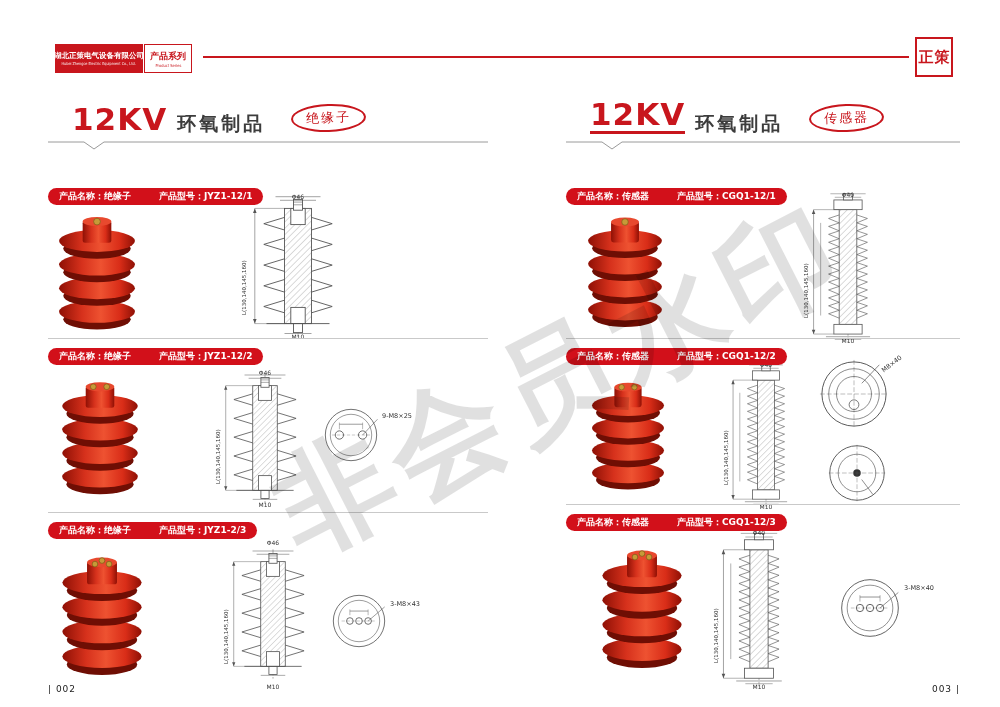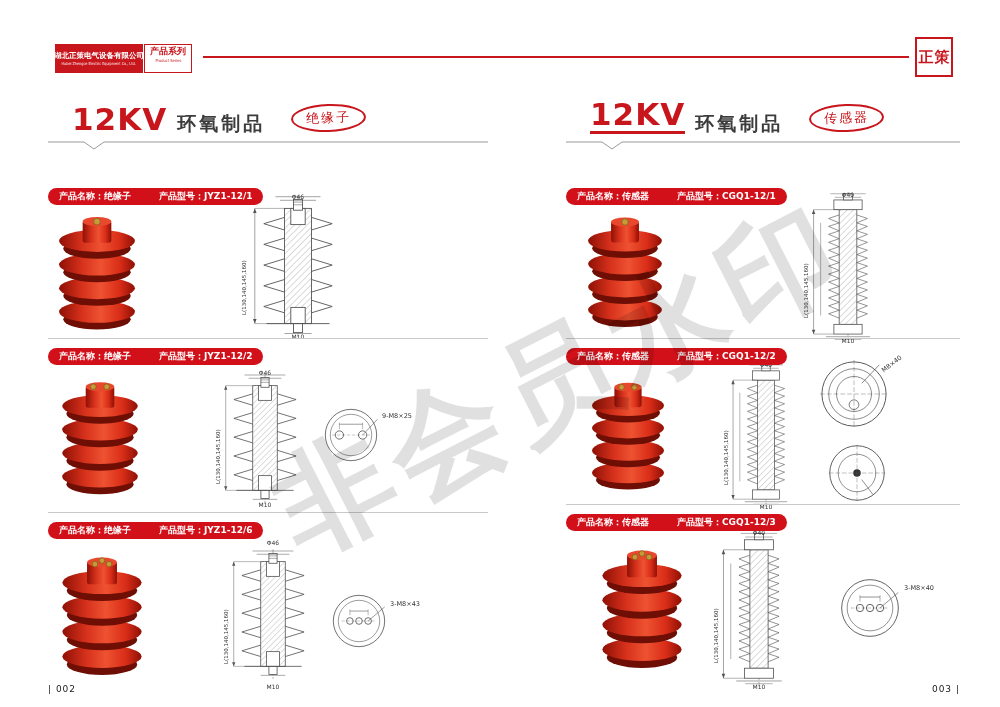--- a/index.html
+++ b/index.html
@@ -4,21 +4,21 @@
 <style>
   html,body{margin:0;padding:0;background:#ffffff;font-family:"DejaVu Sans","Liberation Sans",sans-serif;}
   .sheet{position:relative;width:1000px;height:707px;background:#fff;overflow:hidden;}
 
   
   .brand-box{position:absolute;left:55px;top:44px;width:88px;height:29px;background:var(--brand-red,#c8161d);
     color:#fff;display:flex;flex-direction:column;justify-content:center;align-items:center;overflow:hidden;}
   .brand-cn{font-size:7.5px;font-weight:bold;white-space:nowrap;line-height:1.3;}
   .brand-en{font-size:4px;white-space:nowrap;transform:scaleX(.85);opacity:.95;}
   .series-box{position:absolute;left:144px;top:44px;width:48px;height:29px;border:1px solid var(--brand-red,#c8161d);
-    box-sizing:border-box;background:#fff;color:var(--brand-red,#c8161d);display:flex;flex-direction:column;align-items:center;}
+    box-sizing:border-box;background:#fff;color:var(--brand-red,#c8161d);display:flex;flex-direction:column;justify-content:center;align-items:center;}
   .series-cn{font-size:9px;font-weight:bold;white-space:nowrap;}
   .series-en{font-size:4px;white-space:nowrap;transform:scaleX(.9);}
   .header-rule{position:absolute;left:203px;top:56px;width:706px;height:2px;background:var(--brand-red,#c8161d);}
   .seal{position:absolute;left:915px;top:37px;width:38px;height:40px;background:#fff;border:2px solid var(--brand-red,#c8161d);
     box-sizing:border-box;display:flex;align-items:center;justify-content:center;gap:1px;color:var(--brand-red,#c8161d);
     font-weight:bold;font-size:15px;line-height:1;}
 
   
   .watermark{position:absolute;left:170px;top:140px;width:780px;height:480px;display:flex;align-items:center;justify-content:center;
     font-size:116px;font-weight:bold;color:var(--watermark,rgba(0,0,0,.12));letter-spacing:8px;white-space:nowrap;
@@ -250,21 +250,21 @@
             <use href="#c2"></use>
           </svg>
       </figure>
       <span class="holelabel" style="left:334px;top:64px;">9-M8×25</span>
     </div>
     <div class="sep" style="top:412px;"></div>
 
     <div class="row" style="top:422px;height:168px;">
       <div class="plabel">
         <span>产品名称：绝缘子</span>
-        <span>产品型号：JYZ1-12/6</span>
+        <span>产品型号：JYZ1-2/3</span>
       </div>
       <figure class="photo" style="left:10px;top:24px;width:88px;height:140px;">
         <svg viewBox="0 0 100 140">
             <use href="#insu"></use>
             <circle class="brass" cx="50" cy="7" r="3.2"></circle>
             <circle class="brass" cx="42" cy="11" r="3.2"></circle>
             <circle class="brass" cx="58" cy="11" r="3.2"></circle>
           </svg>
       </figure>
       <figure class="draw" style="left:180px;top:18px;width:90px;height:148px;">

